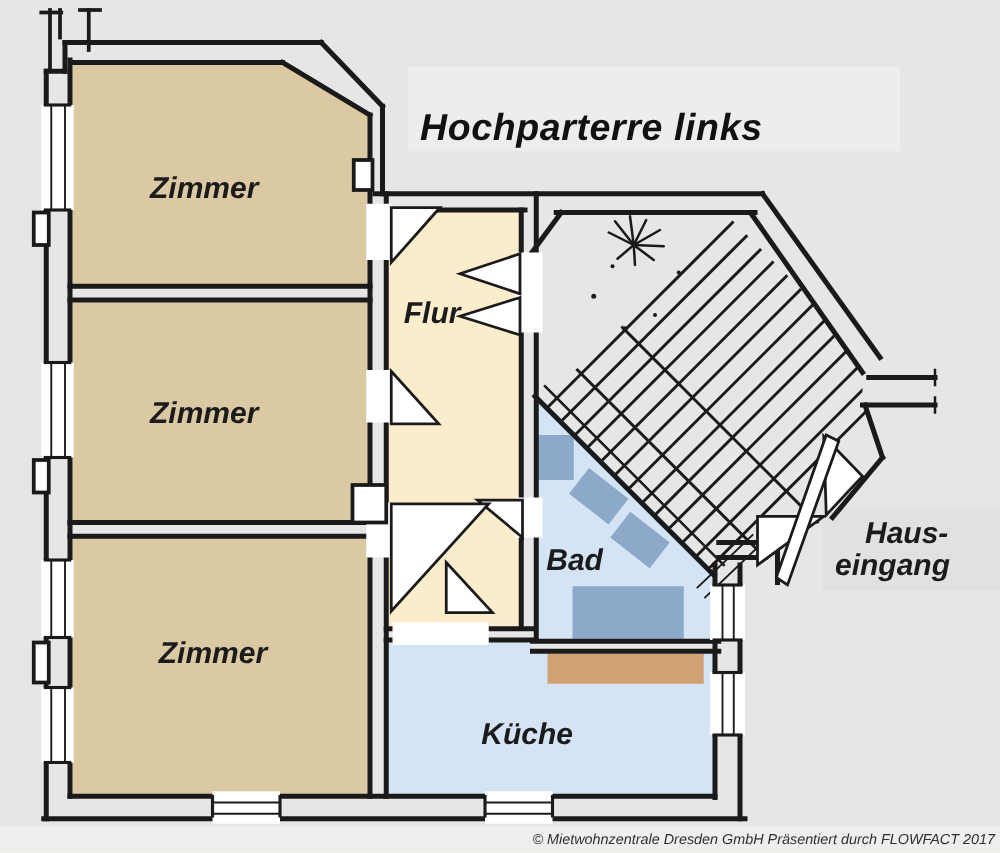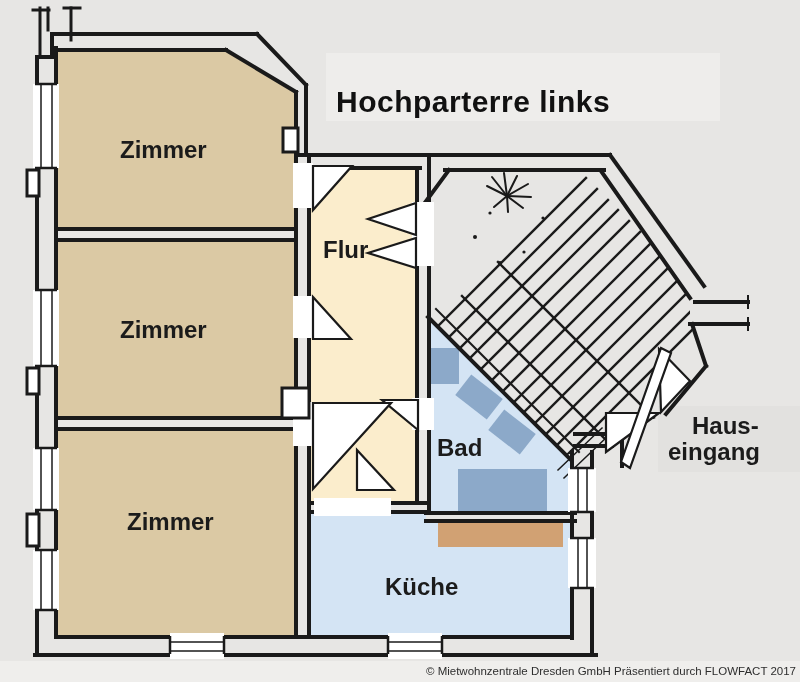--- a/index.html
+++ b/index.html
@@ -1,17 +1,17 @@
 <!DOCTYPE html>
 <html><head>
 <meta charset="utf-8">
 <style>
   html,body{margin:0;padding:0;}
   body{width:800px;height:682px;overflow:hidden;font-family:"Liberation Sans",sans-serif;}
-  #stage{position:relative;width:660px;height:682px;}
+  #stage{position:relative;width:660px;height:682px;font-style:italic;}
   svg{display:block;}
   .room-label{font-family:"Liberation Sans",sans-serif;font-weight:700;font-size:24px;fill:#1b1b1b;}
   .title-label{font-family:"Liberation Sans",sans-serif;font-weight:700;font-size:30px;fill:#111;letter-spacing:0.5px;}
   .entry-label{font-family:"Liberation Sans",sans-serif;font-weight:700;font-size:24px;fill:#1b1b1b;}
   .copyright-label{font-family:"Liberation Sans",sans-serif;font-size:11.5px;fill:#2e2e2e;}
 </style>
 </head>
 <body>
 
 <div id="stage">

